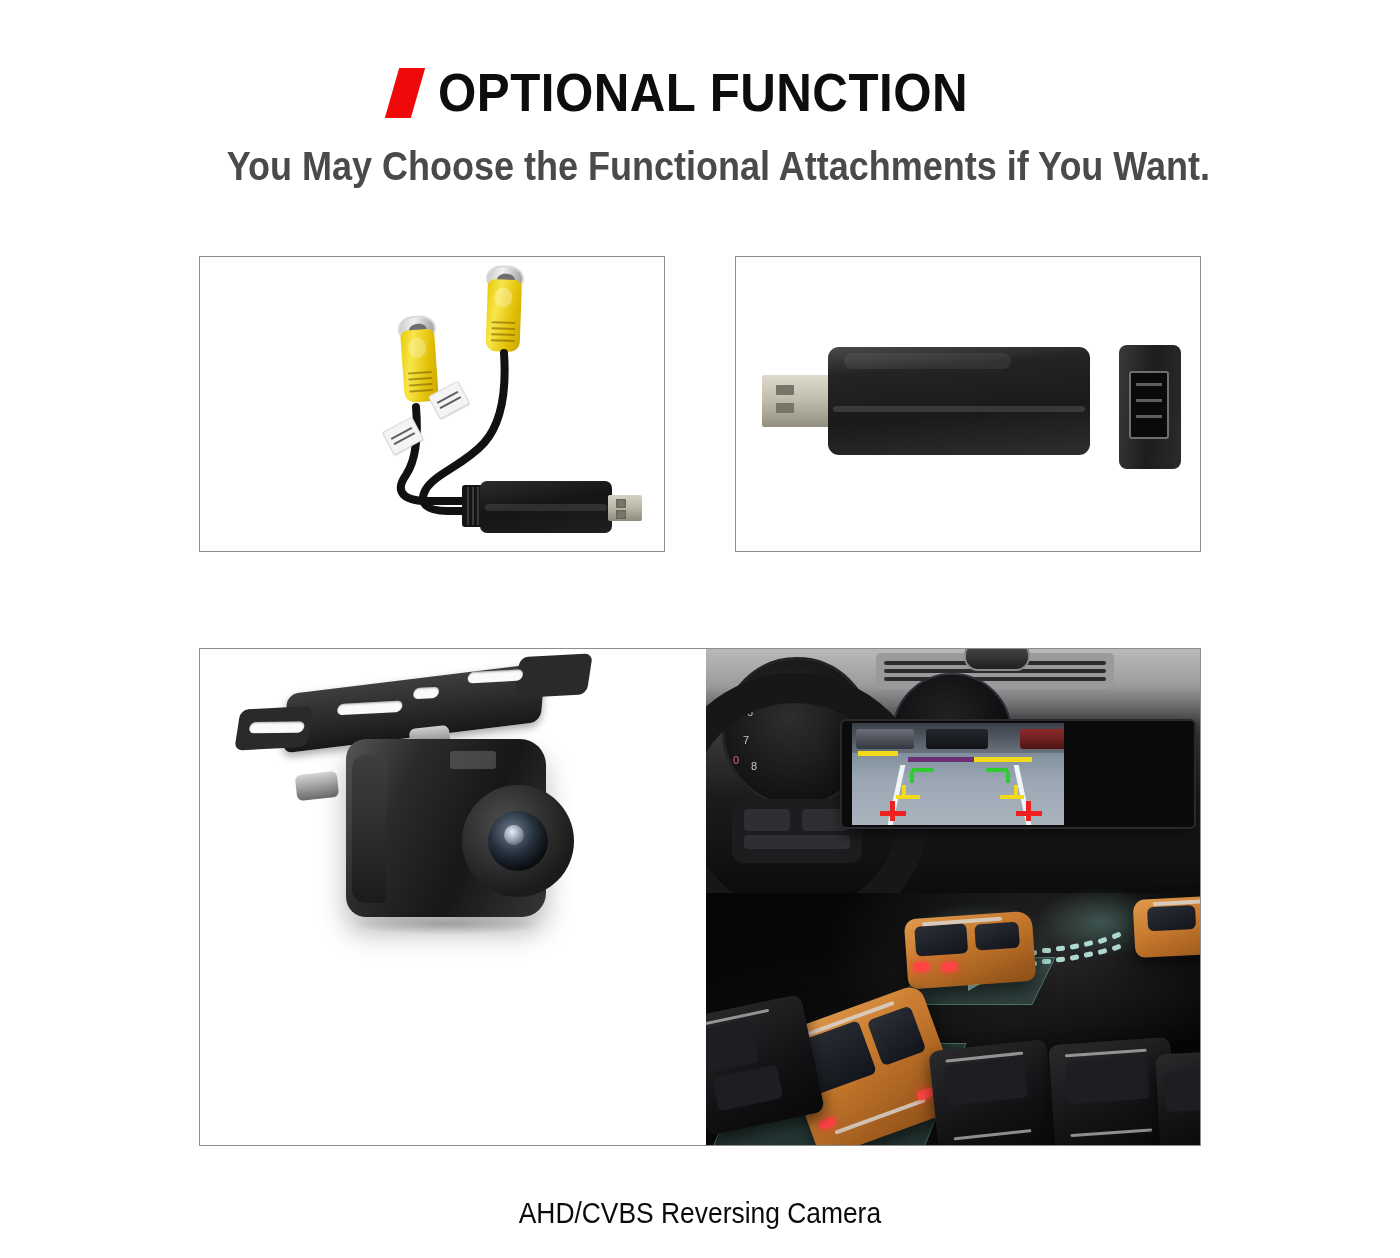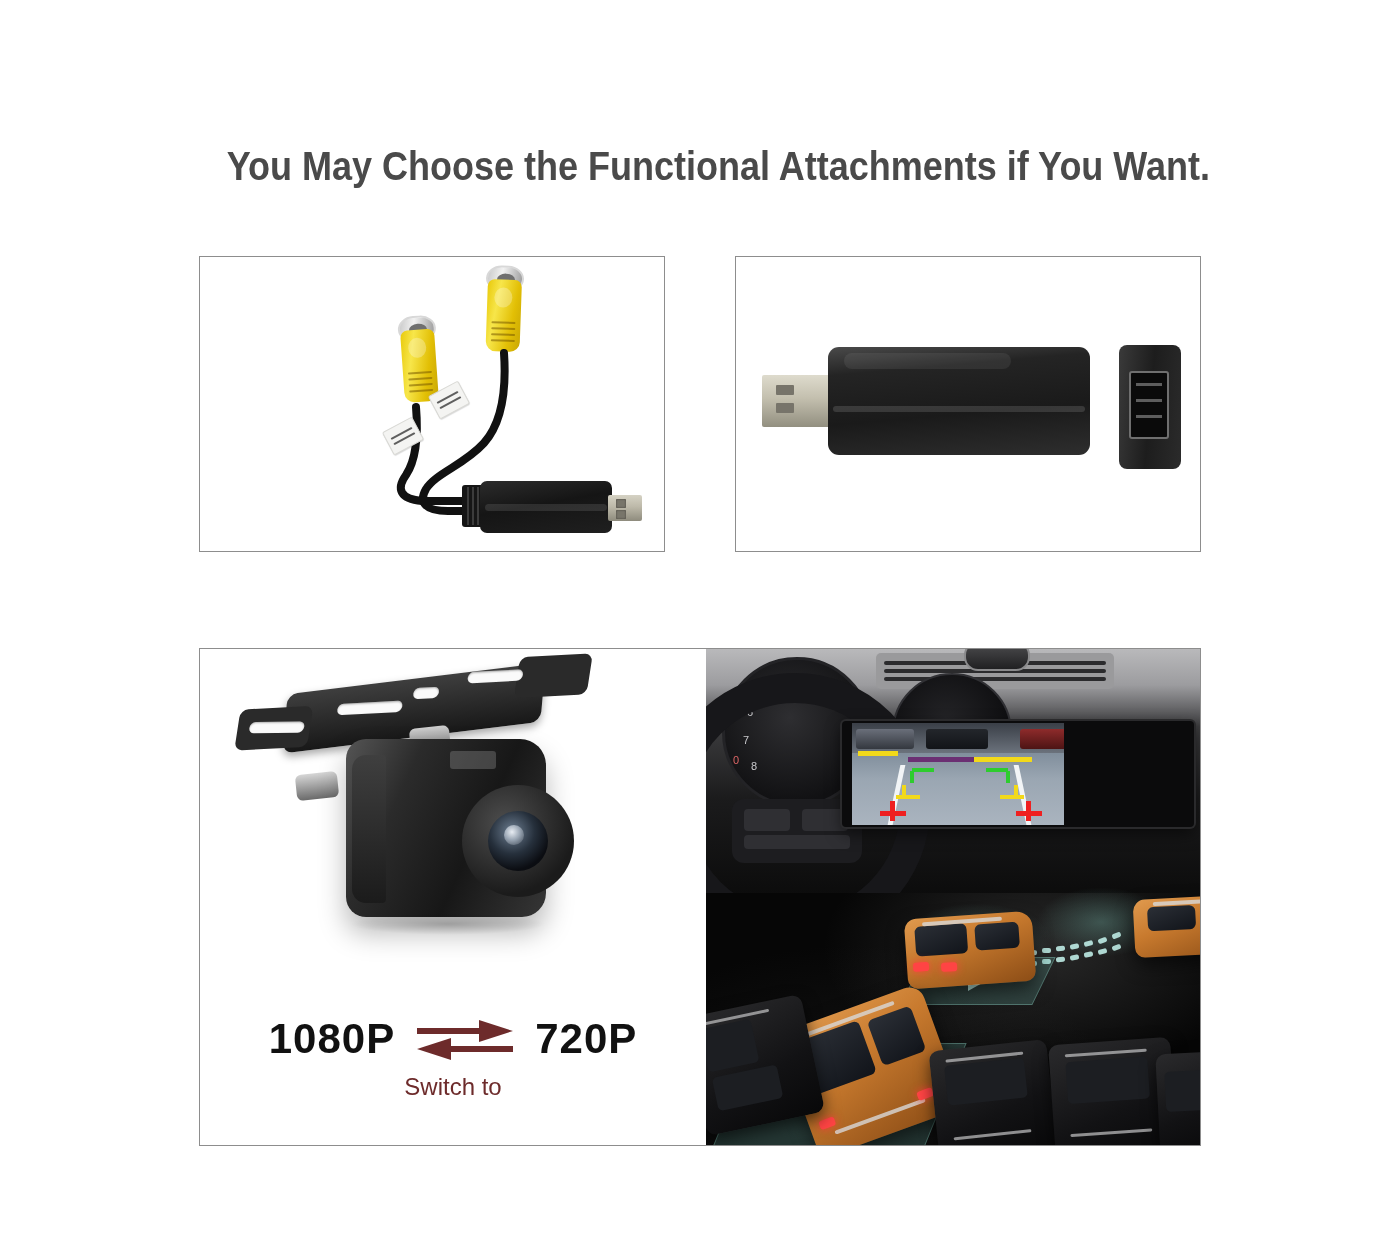--- a/index.html
+++ b/index.html
@@ -362,20 +362,24 @@
     position:absolute; width:0; height:0;
     border-top: 9px solid transparent; border-bottom: 9px solid transparent;
     border-right: 16px solid rgba(200,240,233,.95);
   }
 </style>
 </head>
 <body>
 
 <div class="page">
 
+  <div class="title-row">
+    <div class="slash"></div>
+    <div class="title">OPTIONAL FUNCTION</div>
+  </div>
   <div class="subtitle">
     <span>You May Choose the Functional Attachments if You Want.</span>
   </div>
 
   <div class="panel" id="panel-cvbs">
     <div class="cvbs-stage">
 
       <div class="rca" style="left:288px; top:22px; transform:rotate(2deg);">
         <div class="ring"></div>
         <div class="barrel">
@@ -468,31 +472,20 @@
         <div class="cam-body">
           <div class="facet"></div>
           <div class="cam-logo"></div>
           <div class="cam-dome">
             <div class="cam-lens"></div>
           </div>
         </div>
         <div class="cam-shadow"></div>
       </div>
 
-      <div class="res-row">
-        <div class="res-val">1080P</div>
-        <div class="arrows">
-          <div class="ln" style="left:0; top:12px; width:78px;"></div>
-          <div class="hd" style="left:62px; top:4px; border-top:11px solid transparent; border-bottom:11px solid transparent; border-left:34px solid #6d2b2b;"></div>
-          <div class="ln" style="left:18px; top:30px; width:78px;"></div>
-          <div class="hd" style="left:0px; top:22px; border-top:11px solid transparent; border-bottom:11px solid transparent; border-right:34px solid #6d2b2b;"></div>
-        </div>
-        <div class="res-val">720P</div>
-      </div>
-      <div class="switch-label">Switch to</div>
     </div>
 
     <div class="scene">
 
       <div class="dash">
         <div class="vents">
           <i style="top:8px"></i>
             <i style="top:16px"></i>
             <i style="top:24px"></i>
         </div>
@@ -618,14 +611,17 @@
           <div class="rl2" style="left:16px; top:10px; width:82px;"></div>
           <div class="rl2" style="left:16px; top:90px; width:82px;"></div>
         </div>
         <div class="darkcar" style="left:452px; top:160px; width:56px; height:104px; transform:rotate(-3deg);">
           <div class="g" style="left:8px; top:18px; width:40px; height:40px;"></div>
         </div>
       </div>
     </div>
   </div>
 
+  <div class="caption" style="left:199px; top:1196px; width:1002px;">
+    <span>AHD/CVBS Reversing Camera</span>
+  </div>
 
 </div>
 
 </body></html>

